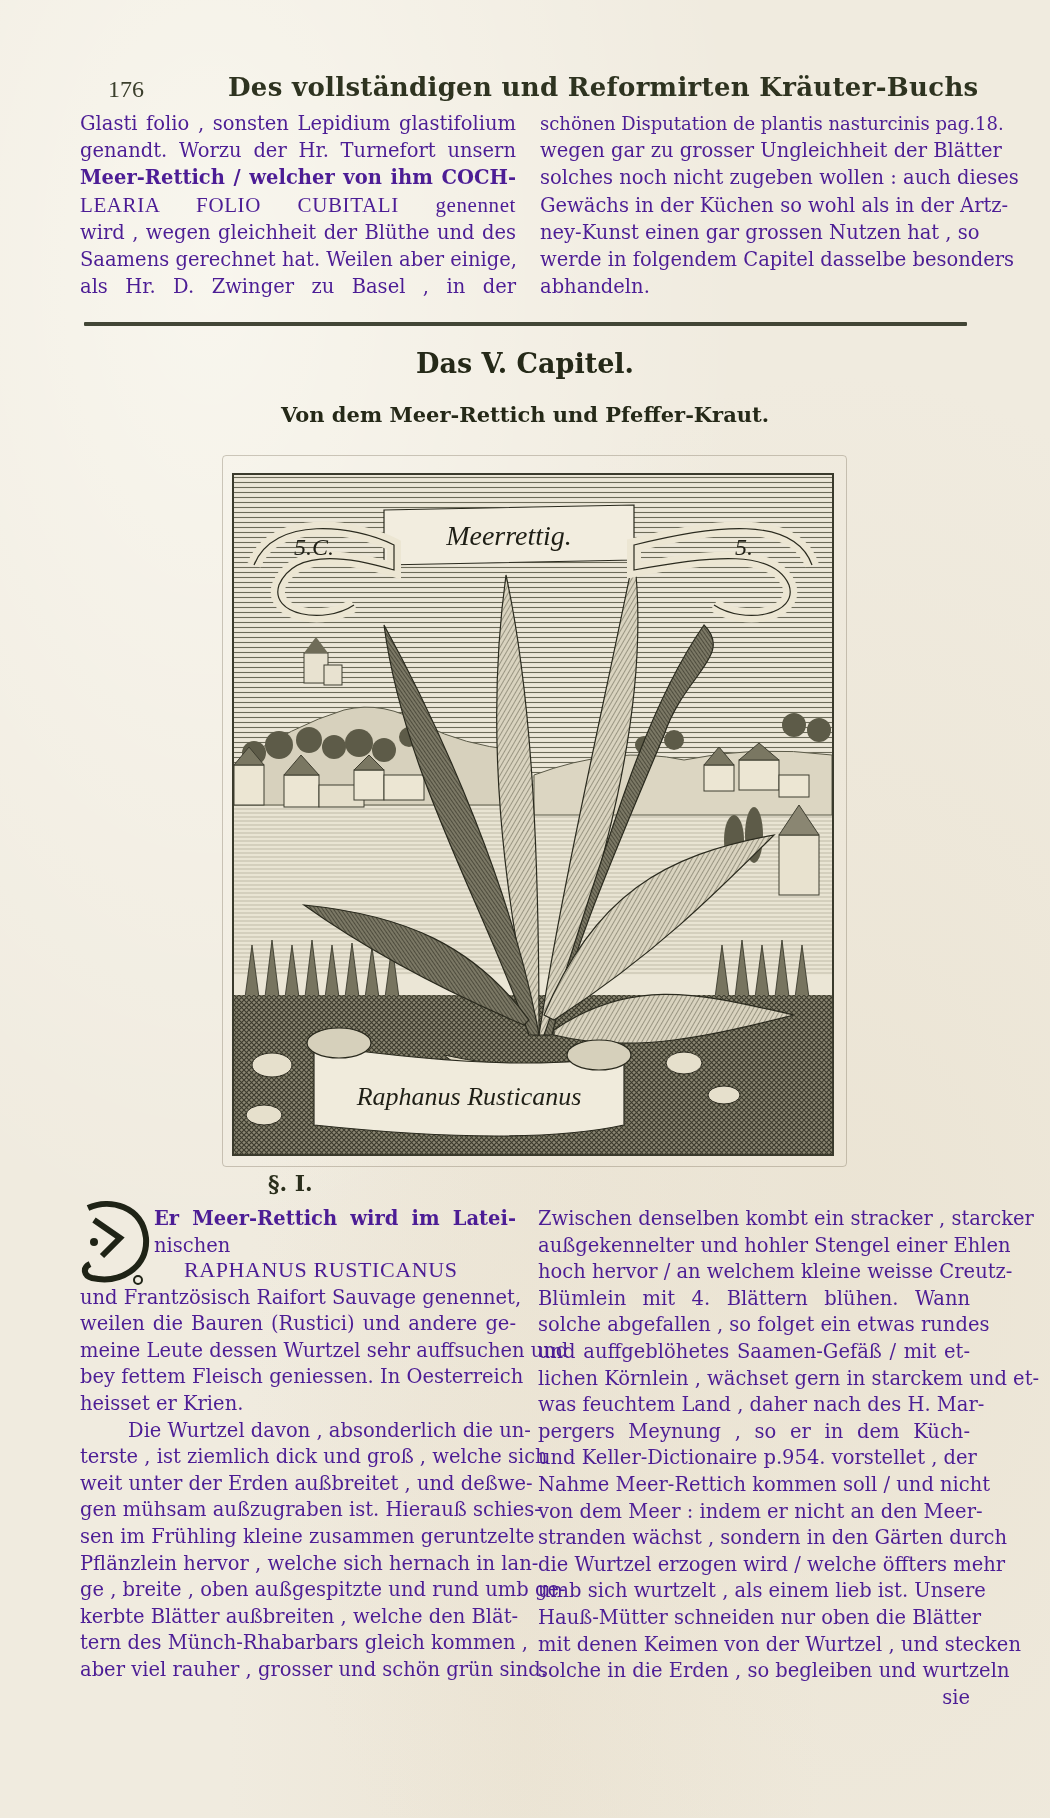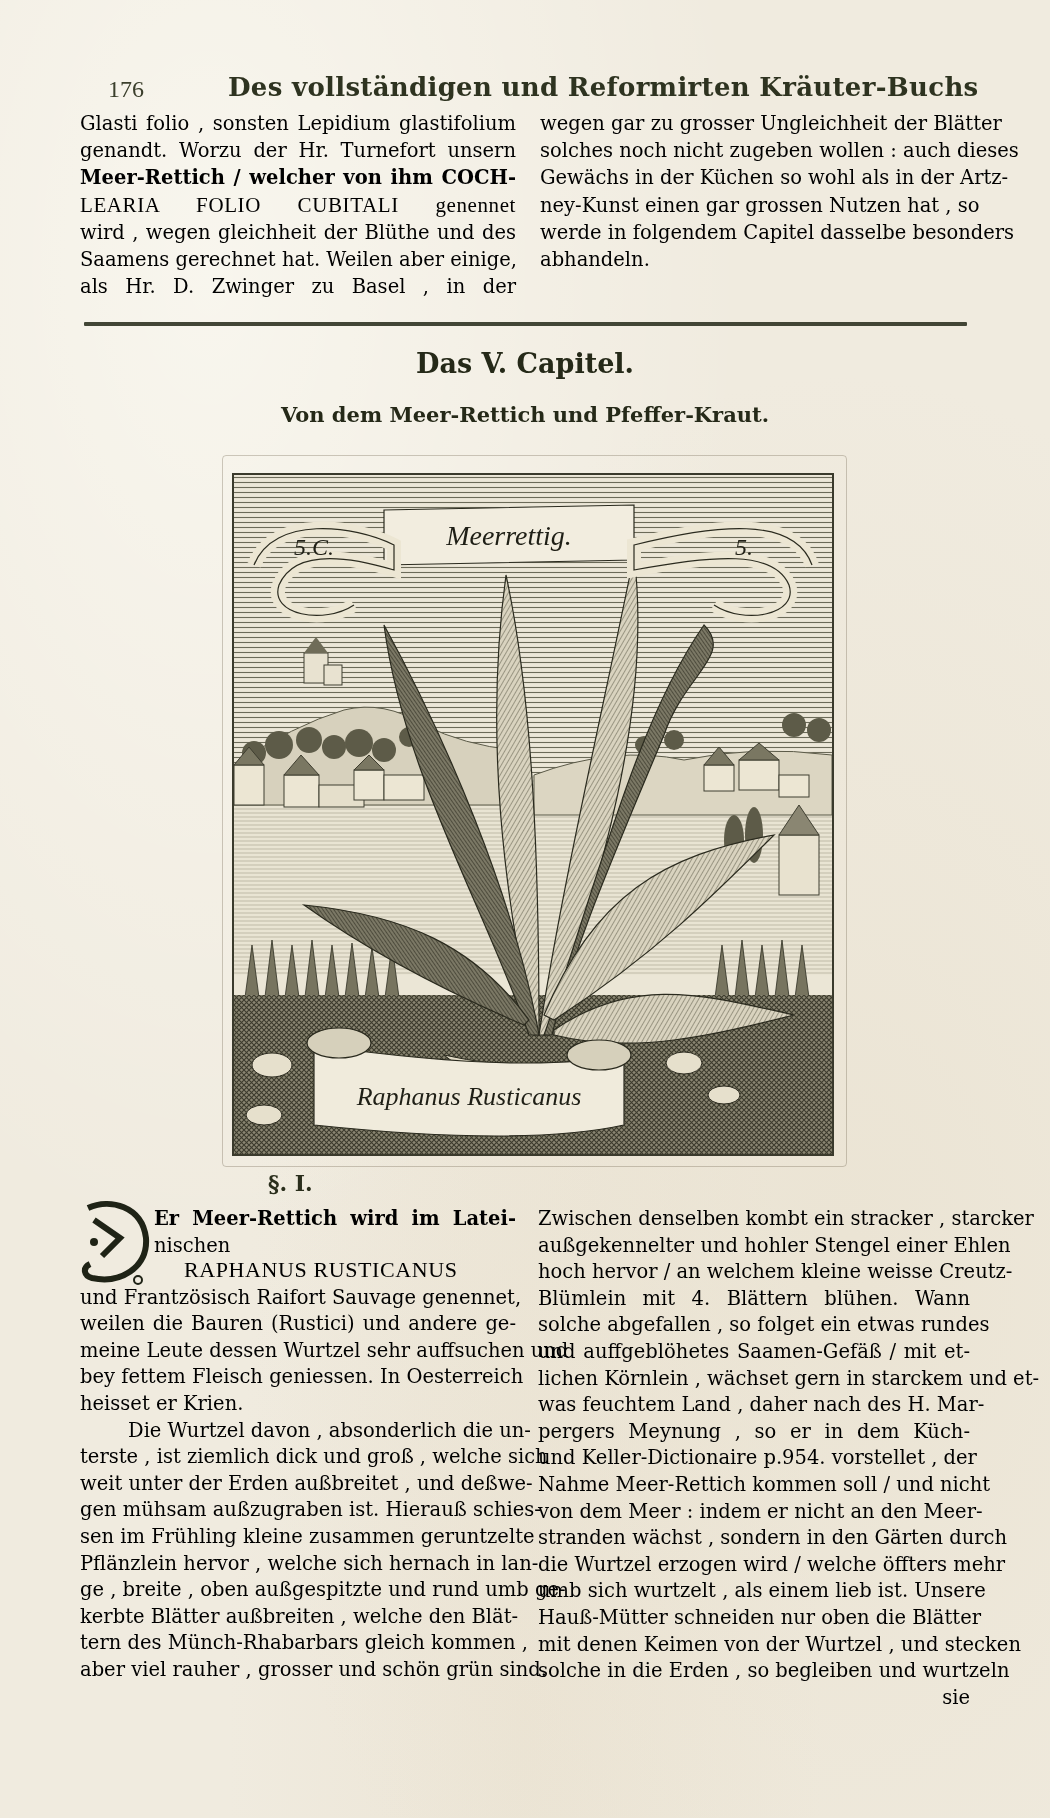--- a/index.html
+++ b/index.html
@@ -9,21 +9,21 @@
     background-image:
       radial-gradient(ellipse at 20% 15%, rgba(255,255,250,0.55), rgba(255,255,250,0) 45%),
       radial-gradient(ellipse at 80% 70%, rgba(225,214,190,0.35), rgba(225,214,190,0) 50%),
       radial-gradient(ellipse at 50% 95%, rgba(230,220,200,0.4), rgba(230,220,200,0) 40%);
     font-family: "DejaVu Serif", "Liberation Serif", serif;
     color: #2b2f1e;
   }
   .abs { position:absolute; }
   .page-number { left:108px; top:76px; font-size:24px; font-family:"Liberation Serif", serif; color:#3b3f2c; }
   .running-head { left:228px; top:72px; width:640px; font-size:26px; font-weight:bold; letter-spacing:0.3px; color:#2e3320; white-space:nowrap; font-family:"DejaVu Serif", serif; }
-  .col { position:absolute; font-size:19.5px; line-height:27.2px; color:#000000; }
+  .col { position:absolute; font-size:19.5px; line-height:27.2px; color:#4c1d95; }
   .col .ln { display:block; white-space:nowrap; text-align:justify; text-align-last:justify; height:27.2px; overflow:visible; }
   .col .ln.last { text-align-last:left; }
   .col .ln.right { text-align-last:right; }
   .col .ln.indent { padding-left:48px; }
   .bold { font-weight:bold; }
   .roman { font-family:"Liberation Serif", serif; font-size:21px; letter-spacing:0.6px; }
   .rule { left:84px; top:322px; width:883px; height:4px; background:#2f3322; border-radius:1px; opacity:0.9; }
   .chapter-title { left:0; width:1050px; top:348px; text-align:center; font-size:27px; font-weight:bold; color:#252918; font-family:"DejaVu Serif", serif; }
   .chapter-subtitle { left:0; width:1050px; top:402px; text-align:center; font-size:21px; font-weight:bold; color:#252918; font-family:"DejaVu Serif", serif; }
   .plate-outer { left:222px; top:455px; width:623px; height:710px; border:1.5px solid rgba(120,110,90,0.35); border-radius:4px; }
@@ -41,20 +41,21 @@
 <div class="col" style="left:80px; top:110px; width:436px;">
   <span class="ln">Glasti folio , sonsten Lepidium glastifolium</span>
   <span class="ln">genandt.  Worzu der Hr. Turnefort unsern</span>
   <span class="ln bold">Meer-Rettich / welcher von ihm COCH-</span>
   <span class="ln roman">LEARIA FOLIO CUBITALI genennet</span>
   <span class="ln">wird , wegen gleichheit der Blüthe und des</span>
   <span class="ln">Saamens gerechnet hat.  Weilen aber einige,</span>
   <span class="ln">als Hr. D. Zwinger zu Basel , in der</span>
 </div>
 <div class="col" style="left:540px; top:110px; width:430px;">
+  <span class="ln" style="font-size:18px;">schönen Disputation de plantis nasturcinis pag.18.</span>
   <span class="ln">wegen gar zu grosser Ungleichheit der Blätter</span>
   <span class="ln">solches noch nicht zugeben wollen :  auch dieses</span>
   <span class="ln">Gewächs in der Küchen so wohl als in der Artz-</span>
   <span class="ln">ney-Kunst einen gar grossen Nutzen hat , so</span>
   <span class="ln">werde in folgendem Capitel dasselbe besonders</span>
   <span class="ln last">abhandeln.</span>
 </div>
 
 <div class="abs rule"></div>
 

